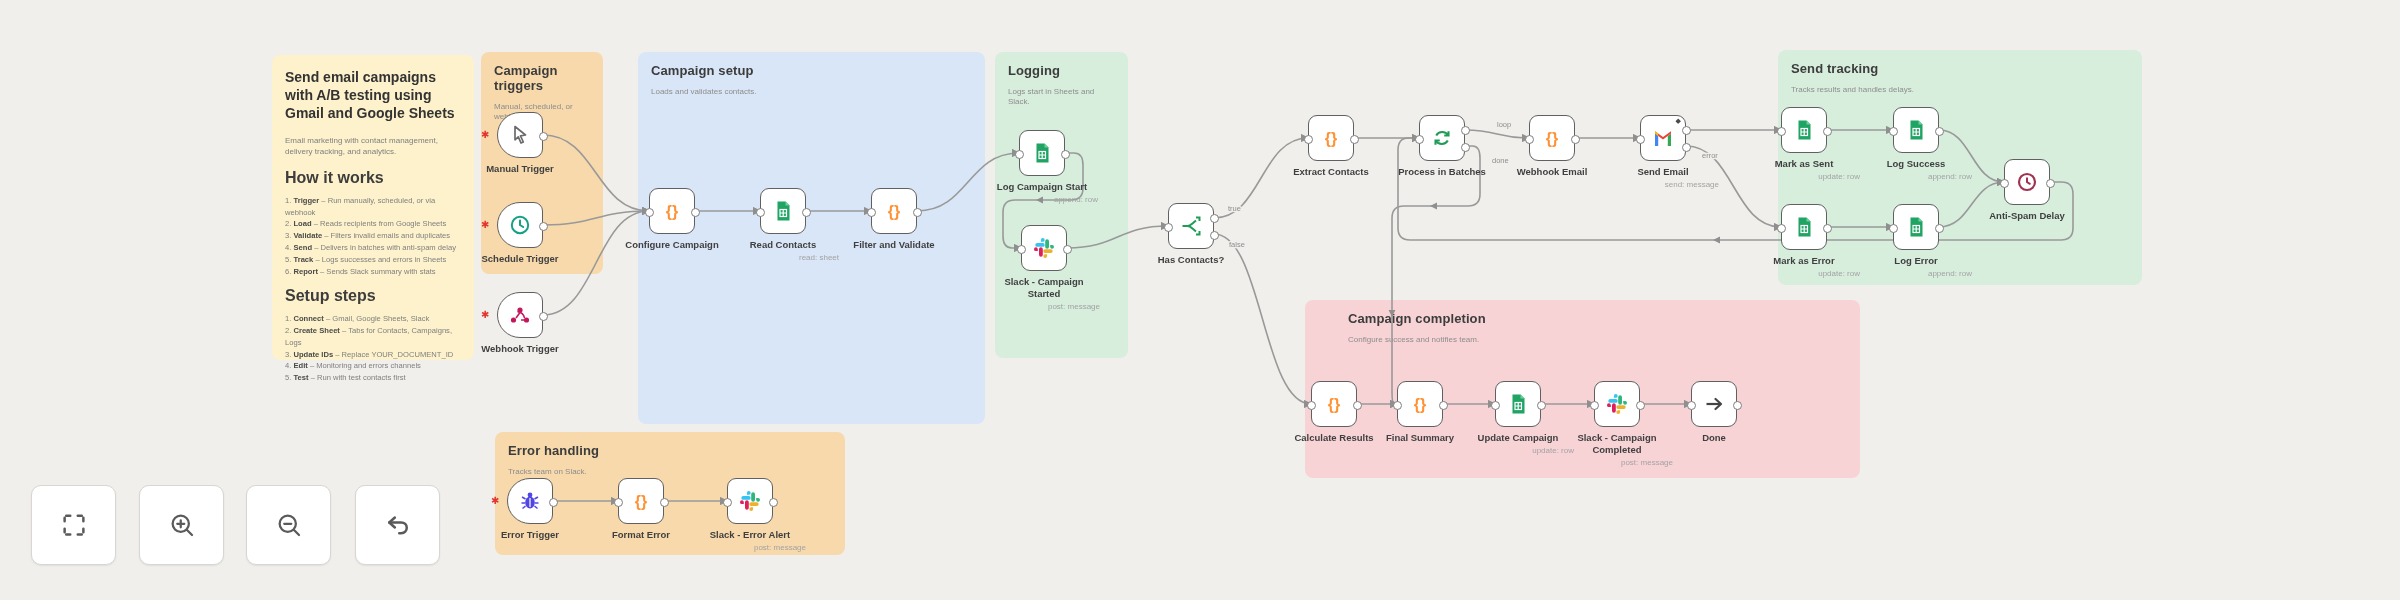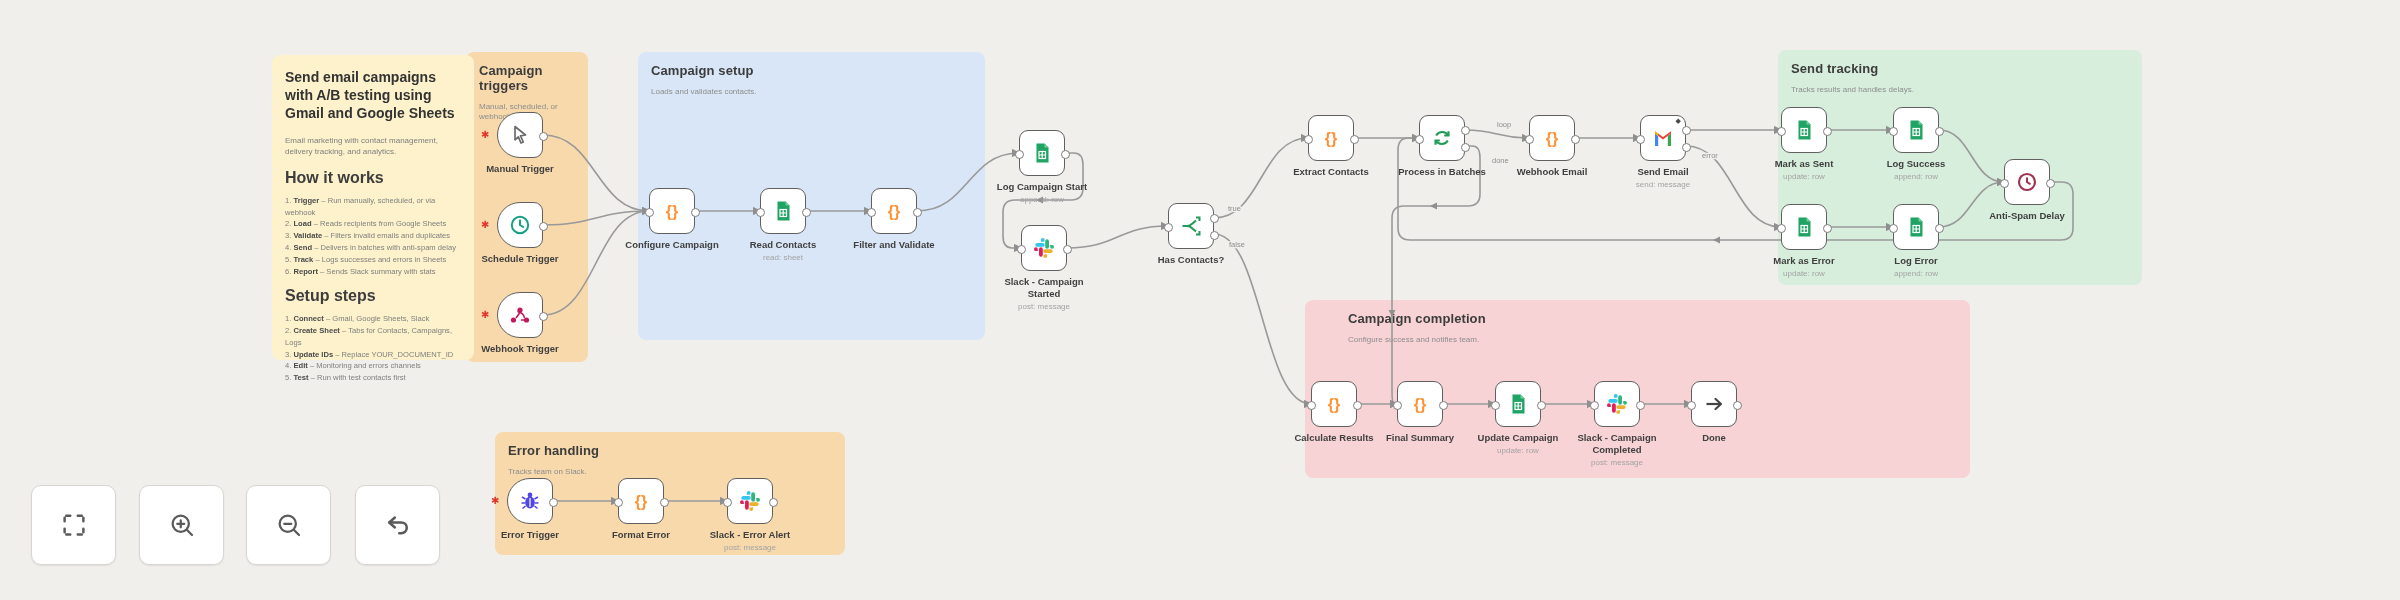--- a/index.html
+++ b/index.html
@@ -24,21 +24,21 @@
   .note-li b{color:#4a4a4a;}
   #edges{position:absolute;left:0;top:0;z-index:2;}
   .node{position:absolute;z-index:3;width:46px;height:46px;cursor:pointer;}
   .node-box{
     width:46px;height:46px;background:#ffffff;border:1.5px solid #606060;border-radius:9px;
     box-sizing:border-box;display:flex;align-items:center;justify-content:center;position:relative;
   }
   .node.trigger .node-box{border-radius:23px 9px 9px 23px;}
   .node-text{position:absolute;top:51px;left:-33px;width:112px;text-align:center;}
   .node-label{font-size:9.5px;font-weight:bold;color:#3f3f3f;line-height:1.25;}
-  .node-sub{font-size:8px;color:#a3a3a3;margin-top:2px;}
+  .node-sub{font-size:8px;color:#a3a3a3;margin-top:2px;text-align:right;}
   .port{position:absolute;width:7px;height:7px;background:#fff;border:1.3px solid #7e7e7e;border-radius:50%;box-sizing:content-box;z-index:4;}
   .badge{position:absolute;top:1px;right:4px;font-size:7px;color:#4a4a4a;line-height:1;}
   .trig-marker{position:absolute;left:-16px;top:18px;color:#e0382e;font-size:10px;line-height:1;}
   #controls .ctrl-btn{
     position:absolute;width:85px;height:80px;background:#fff;border:1px solid #d9d6d1;border-radius:10px;
     box-shadow:0 1px 2px rgba(0,0,0,.07);display:flex;align-items:center;justify-content:center;
     cursor:pointer;z-index:5;padding:0;
   }
 </style>
 </head>
@@ -110,33 +110,37 @@
           <path d="M15.8 15.8 L20 20 M8.2 11 H13.8" stroke="#5a5a5a" stroke-width="1.8" fill="none" stroke-linecap="round"></path>
         </svg>
       </button>
       <button class="ctrl-btn" style="left: 355px; top: 485px;">
         <svg width="30" height="30" viewBox="0 0 24 24">
           <path d="M9.5 6 L5 10 L9.5 14" fill="none" stroke="#5a5a5a" stroke-width="2" stroke-linecap="round" stroke-linejoin="round"></path>
           <path d="M5 10 h9.5 c2.8 0 4.5 1.8 4.5 4.2 0 2.4-1.7 4.3-4.5 4.3 H13" fill="none" stroke="#5a5a5a" stroke-width="2" stroke-linecap="round"></path>
         </svg>
       </button>
     </div>
-<div class="sticky" style="left: 466px; top: 52px; width: 122px; height: 310px; background: rgb(247, 217, 172);">
+<div class="sticky" style="left: 481px; top: 52px; width: 122px; height: 222px; background: rgb(247, 217, 172);">
       <div class="sticky-title">Campaign triggers</div>
       <div class="sticky-sub">Manual, scheduled, or webhook.</div>
     </div>
-    <div class="sticky" style="left: 638px; top: 52px; width: 347px; height: 288px; background: rgb(217, 230, 247); padding-left: 13px;">
+    <div class="sticky" style="left: 638px; top: 52px; width: 347px; height: 372px; background: rgb(217, 230, 247); padding-left: 13px;">
       <div class="sticky-title">Campaign setup</div>
       <div class="sticky-sub">Loads and validates contacts.</div>
+    </div>
+    <div class="sticky" style="left: 995px; top: 52px; width: 133px; height: 306px; background: rgb(215, 238, 221);">
+      <div class="sticky-title">Logging</div>
+      <div class="sticky-sub">Logs start in Sheets and Slack.</div>
     </div>
     <div class="sticky" style="left: 1778px; top: 50px; width: 364px; height: 235px; background: rgb(215, 238, 221);">
       <div class="sticky-title">Send tracking</div>
       <div class="sticky-sub">Tracks results and handles delays.</div>
     </div>
-    <div class="sticky" style="left: 1305px; top: 300px; width: 665px; height: 178px; background: rgb(248, 211, 214); padding-left: 43px;">
+    <div class="sticky" style="left: 1305px; top: 300px; width: 555px; height: 178px; background: rgb(248, 211, 214); padding-left: 43px;">
       <div class="sticky-title">Campaign completion</div>
       <div class="sticky-sub">Configure success and notifies team.</div>
     </div>
     <div class="sticky" style="left: 495px; top: 432px; width: 350px; height: 123px; background: rgb(247, 217, 172);">
       <div class="sticky-title">Error handling</div>
       <div class="sticky-sub">Tracks team on Slack.</div>
     </div>
     <div class="sticky" style="left: 272px; top: 55px; width: 202px; height: 305px; background: rgb(253, 242, 203);">
       <div class="note-title">Send email campaigns with A/B testing using Gmail and Google Sheets</div>
       <div class="note-intro">Email marketing with contact management, delivery tracking, and analytics.</div>

